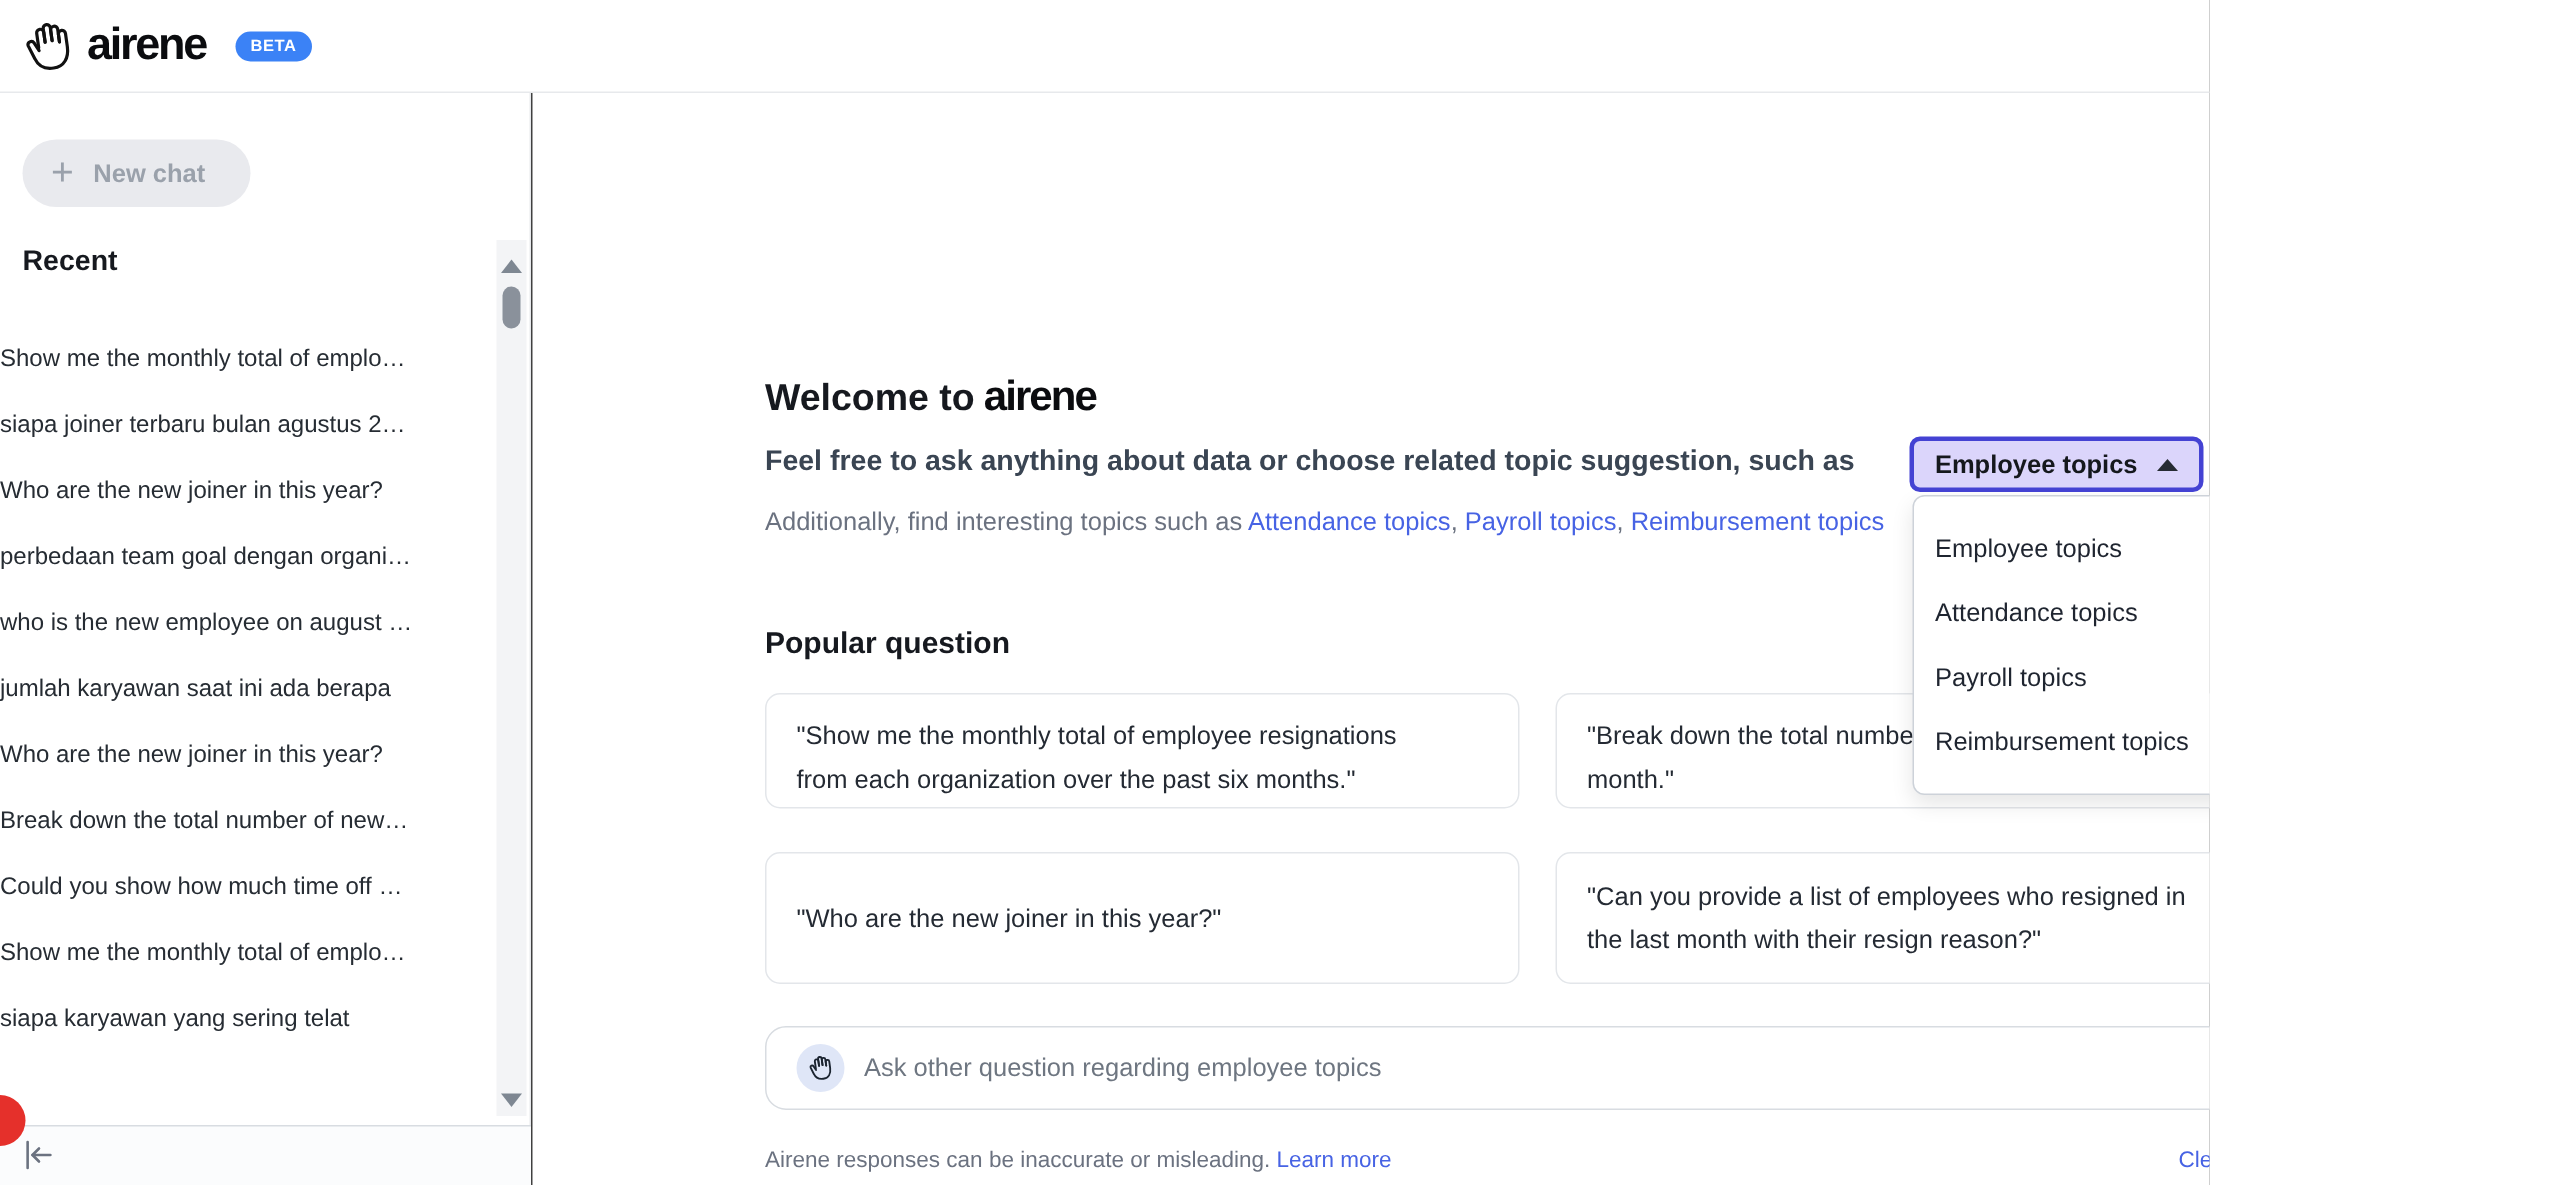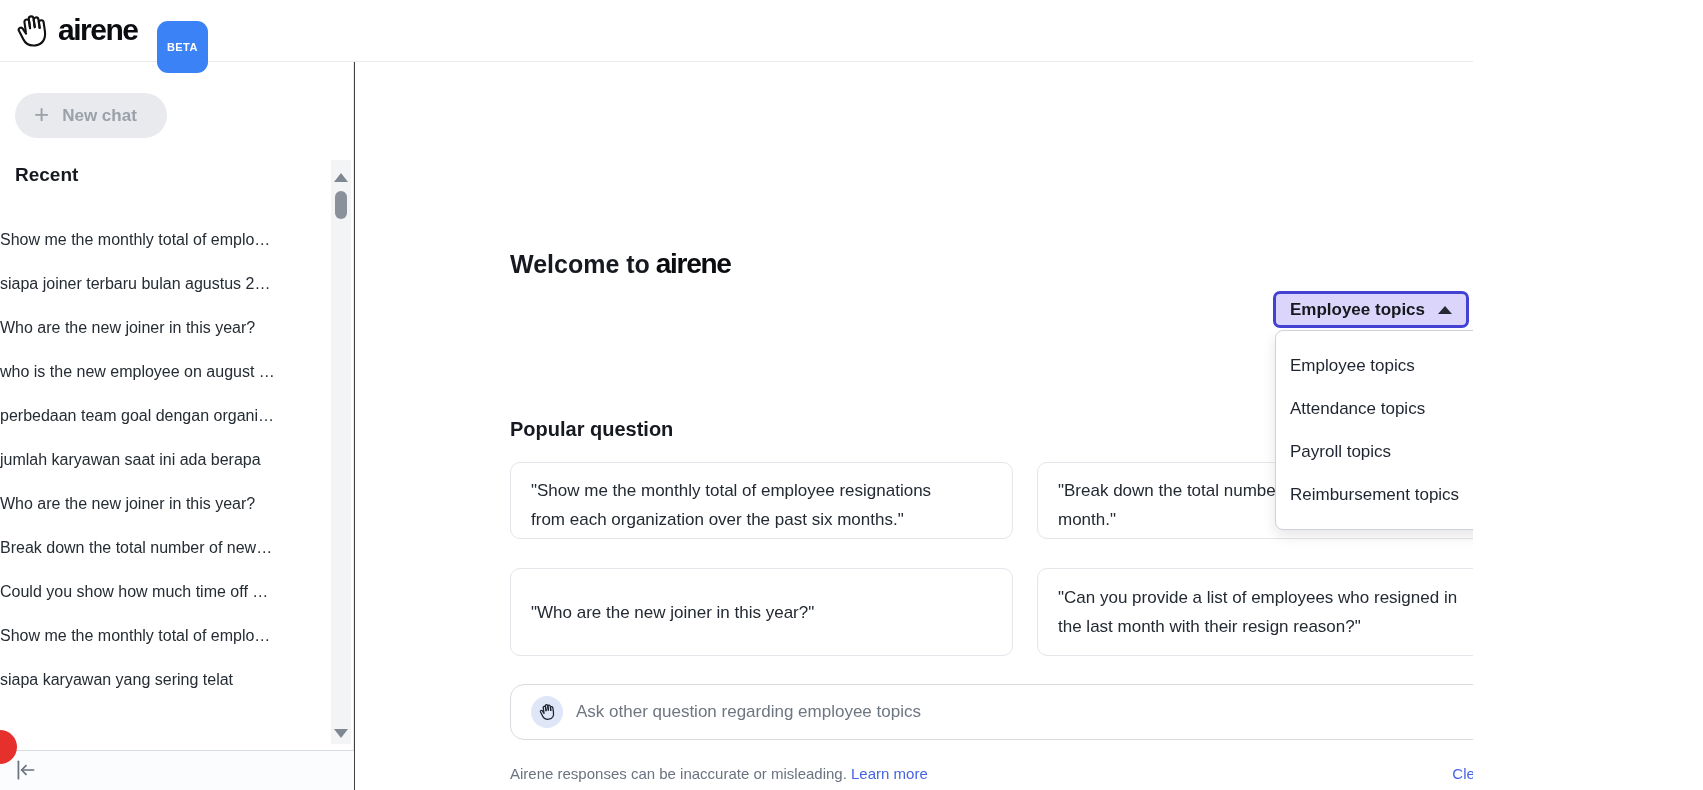--- a/index.html
+++ b/index.html
@@ -4,21 +4,21 @@
 <style>
   * { margin:0; padding:0; box-sizing:border-box; }
   html,body { background:#ffffff; }
   body { font-family:"Liberation Sans", sans-serif; }
   .app { position:relative; width:1473px; height:790px; background:#404040; overflow:hidden; }
 
   
   .header { position:absolute; top:0; left:0; width:1703px; height:62px; background:#fff; border-bottom:1px solid #E7E9EC; z-index:10; }
   .logo-hand { position:absolute; left:12px; top:9px; width:40px; height:44px; transform:rotate(-8deg); }
   .logo-text { position:absolute; left:58px; top:13px; font-size:30px; font-weight:800; letter-spacing:-1.5px; color:#0B0C0F; }
-  .beta-badge { position:absolute; left:157px; top:21px; background:#3B82F6; color:#fff; font-size:11px; font-weight:700; letter-spacing:0.4px; padding:20px 10px; border-radius:11px; }
+  .beta-badge { position:absolute; left:157px; top:21px; background:#3B82F6; color:#fff; font-size:11px; font-weight:700; letter-spacing:0.4px; padding:4px 10px; border-radius:11px; }
   .close-btn { position:absolute; right:16px; top:17px; width:28px; height:28px; cursor:pointer; }
 
   
   .sidebar { position:absolute; top:62px; left:0; width:354px; height:728px; background:#fff; border-right:1px solid #E7E9EC; }
   .new-chat-btn { position:absolute; left:15px; top:31px; width:152px; height:45px; background:#E9EAEE; border-radius:23px; display:flex; align-items:center; gap:13px; padding-left:19px; cursor:pointer; }
   .new-chat-btn .plus { font-size:26px; font-weight:300; color:#9AA1AB; line-height:1; margin-top:-3px; }
   .new-chat-btn .nc-label { font-size:17px; font-weight:600; color:#9AA1AB; }
   .recent-heading { position:absolute; left:15px; top:102px; font-size:19px; font-weight:700; color:#16191F; }
   .recent-list { position:absolute; left:0; top:156px; width:328px; }
   .recent-item { height:44px; line-height:44px; font-size:16px; color:#262C33; white-space:nowrap; overflow:hidden; cursor:pointer; }
@@ -82,22 +82,22 @@
     <div class="new-chat-btn">
       <span class="plus">+</span>
       <span class="nc-label">New chat</span>
     </div>
     <div class="recent-heading">Recent</div>
 
     <div class="recent-list">
       <div class="recent-item">Show me the monthly total of emplo…</div>
       <div class="recent-item">siapa joiner terbaru bulan agustus 2…</div>
       <div class="recent-item">Who are the new joiner in this year?</div>
+      <div class="recent-item">perbedaan team goal dengan organi…</div>
       <div class="recent-item">who is the new employee on august …</div>
-      <div class="recent-item">perbedaan team goal dengan organi…</div>
       <div class="recent-item">jumlah karyawan saat ini ada berapa</div>
       <div class="recent-item">Who are the new joiner in this year?</div>
       <div class="recent-item">Break down the total number of new…</div>
       <div class="recent-item">Could you show how much time off …</div>
       <div class="recent-item">Show me the monthly total of emplo…</div>
       <div class="recent-item">siapa karyawan yang sering telat</div>
     </div>
 
     <div class="scroll-track">
       <div class="scroll-up"></div>
@@ -115,26 +115,32 @@
       </svg>
     </div>
   </div>
 
   <div class="main">
 
     <div class="welcome">
       <span>Welcome to</span><span class="brand">airene</span>
     </div>
 
+    <div class="intro-bold">Feel free to ask anything about data or choose related topic suggestion, such as</div>
 
     <div class="topics-btn">
       <span class="tb-label">Employee topics</span>
       <span class="caret-up"></span>
     </div>
 
+    <div class="secondary">
+      <span>Additionally, find interesting topics such as</span>
+      <span> </span>
+      <span class="tlink">Attendance topics</span><span>, </span><span class="tlink">Payroll topics</span><span>, </span><span class="tlink">Reimbursement topics</span>
+    </div>
 
     <div class="topics-menu">
       <div class="menu-item">Employee topics</div>
       <div class="menu-item">Attendance topics</div>
       <div class="menu-item">Payroll topics</div>
       <div class="menu-item">Reimbursement topics</div>
     </div>
 
     <div class="popular-heading">Popular question</div>
 

